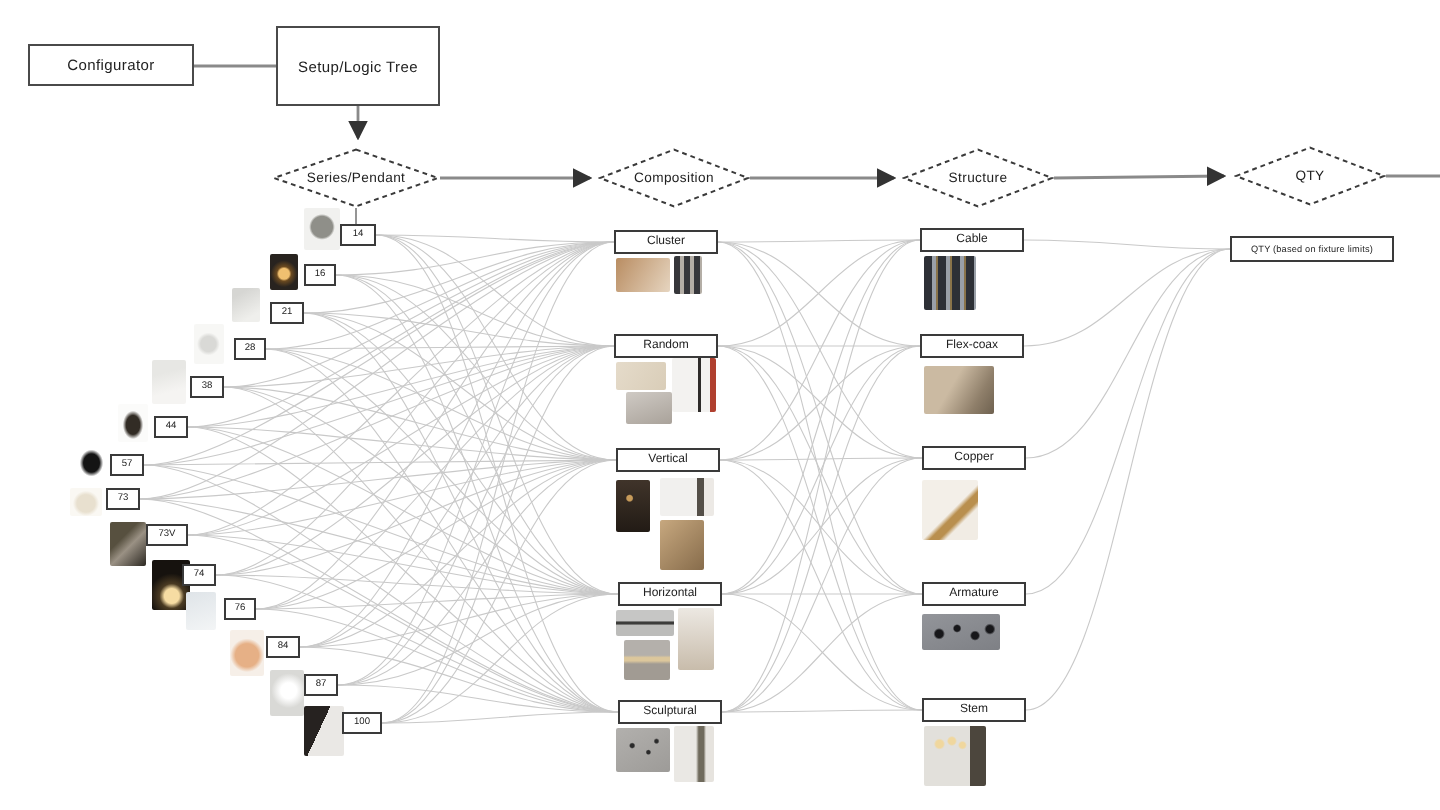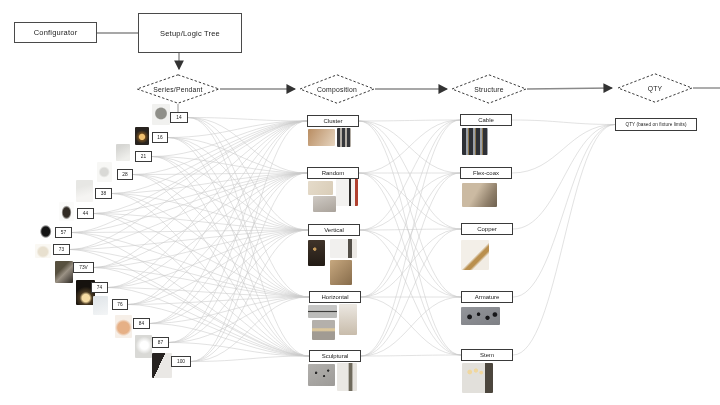--- a/index.html
+++ b/index.html
@@ -178,21 +178,21 @@
         <line x1="375" y1="89" x2="447" y2="89" stroke="#8a8a8a" stroke-width="1.4" marker-end="url(#arrow)"></line>
         <line x1="527" y1="89" x2="612" y2="88" stroke="#8a8a8a" stroke-width="1.4" marker-end="url(#arrow)"></line>
         <line x1="693" y1="88" x2="720" y2="88" stroke="#8a8a8a" stroke-width="1.4"></line>
         <line x1="178" y1="104" x2="178" y2="112" stroke="#8a8a8a" stroke-width="0.9"></line>
       </g>
   </svg>
 
   <div class="node rect-box" style="left:14px;top:22px;width:83px;height:21px;">
     <span>Configurator</span>
   </div>
-  <div class="node rect-box" style="left:138px;top:13px;width:104px;height:40px;">
+  <div class="node rect-box" style="left:138px;top:13px;width:82px;height:40px;">
     <span>Setup/Logic Tree</span>
   </div>
 
   <div id="gen">
       <div class="node" style="left:136px;top:74px;width:84px;height:30px;"><svg width="84" height="30" viewBox="0 0 84 30">
        <polygon points="42,0.8 83,15 42,29.2 1,15" fill="#ffffff" stroke="#3a3a3a" stroke-width="1" stroke-dasharray="2.4,2"></polygon>
      </svg>
      <div class="diamond-label">Series/Pendant</div></div>
       <div class="node" style="left:299px;top:74px;width:76px;height:30px;"><svg width="76" height="30" viewBox="0 0 76 30">
        <polygon points="38,0.8 75,15 38,29.2 1,15" fill="#ffffff" stroke="#3a3a3a" stroke-width="1" stroke-dasharray="2.4,2"></polygon>

